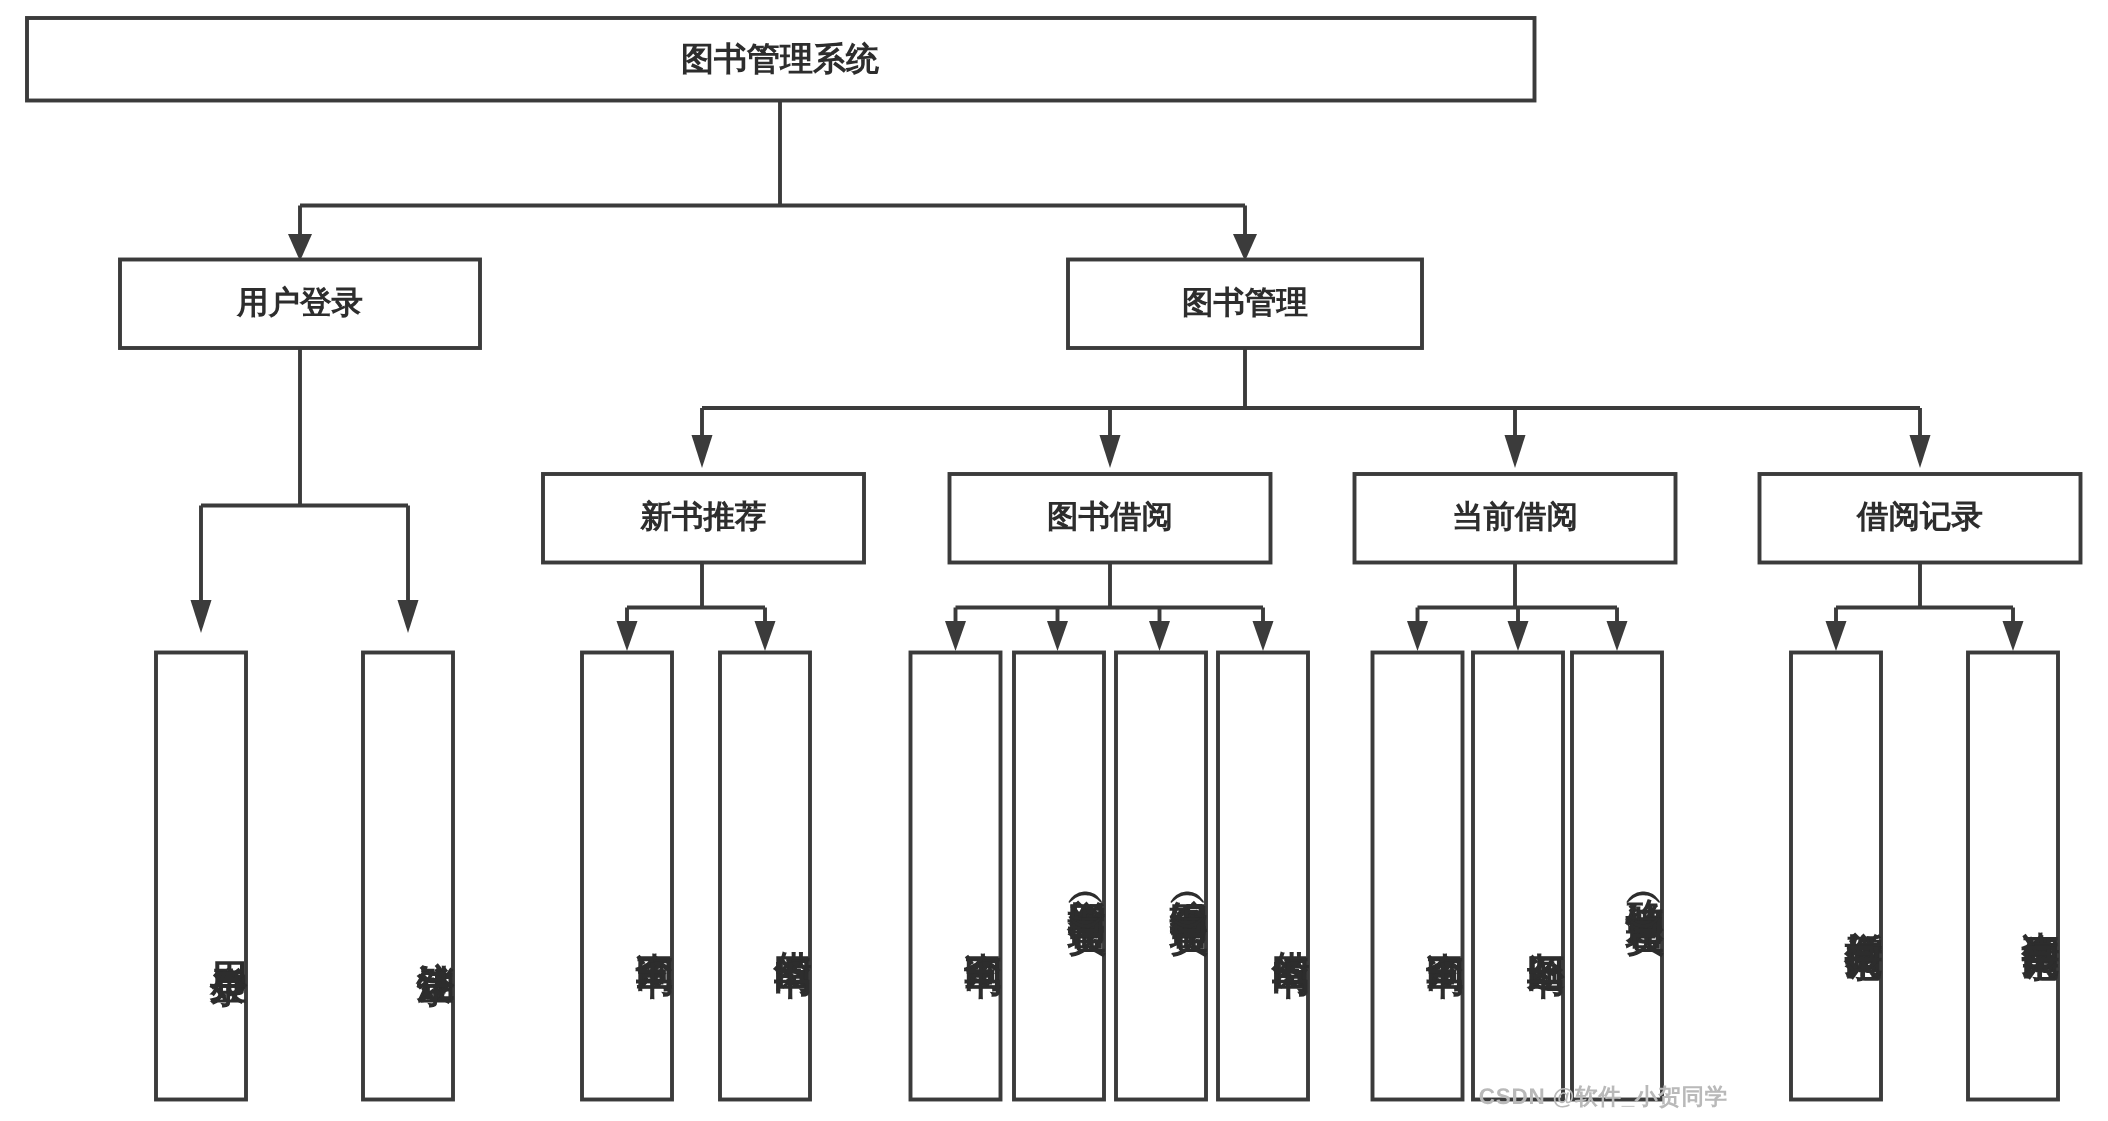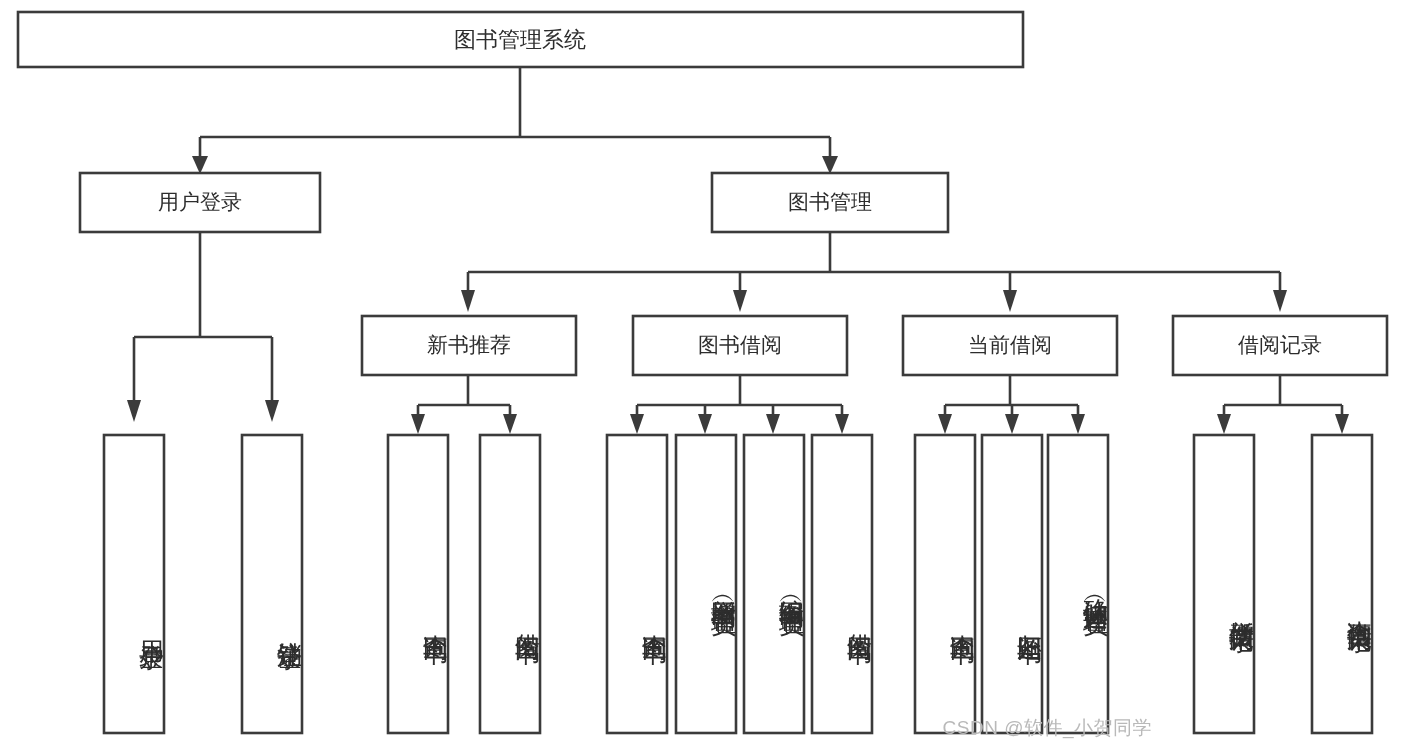--- a/index.html
+++ b/index.html
@@ -11,20 +11,21 @@
     width: 1405px;
     height: 747px;
     font-family: "Liberation Sans", "DejaVu Sans", sans-serif;
     overflow: hidden;
     position: relative;
   }
   #diagram-root {
     position: relative;
     width: 1164px;
     height: 747px;
+    font-weight: bold;
   }
   svg#diagram-svg {
     position: absolute;
     top: 0;
     left: 0;
     width: 1405px;
     height: 747px;
     display: block;
   }
   .node-box {
@@ -66,21 +67,21 @@
     display: flex;
     align-items: flex-start;
     justify-content: center;
     pointer-events: none;
   }
   .watermark {
     position: absolute;
     right: 12px;
     bottom: 6px;
     font-family: "Liberation Sans", "DejaVu Sans", sans-serif;
-    font-size: 19px;
+    font-size: 15px;
     color: #b9b9b9;
     letter-spacing: 0.5px;
     white-space: nowrap;
   }
 </style>
 </head>
 <body>
 
 <div id="diagram-root">
 

